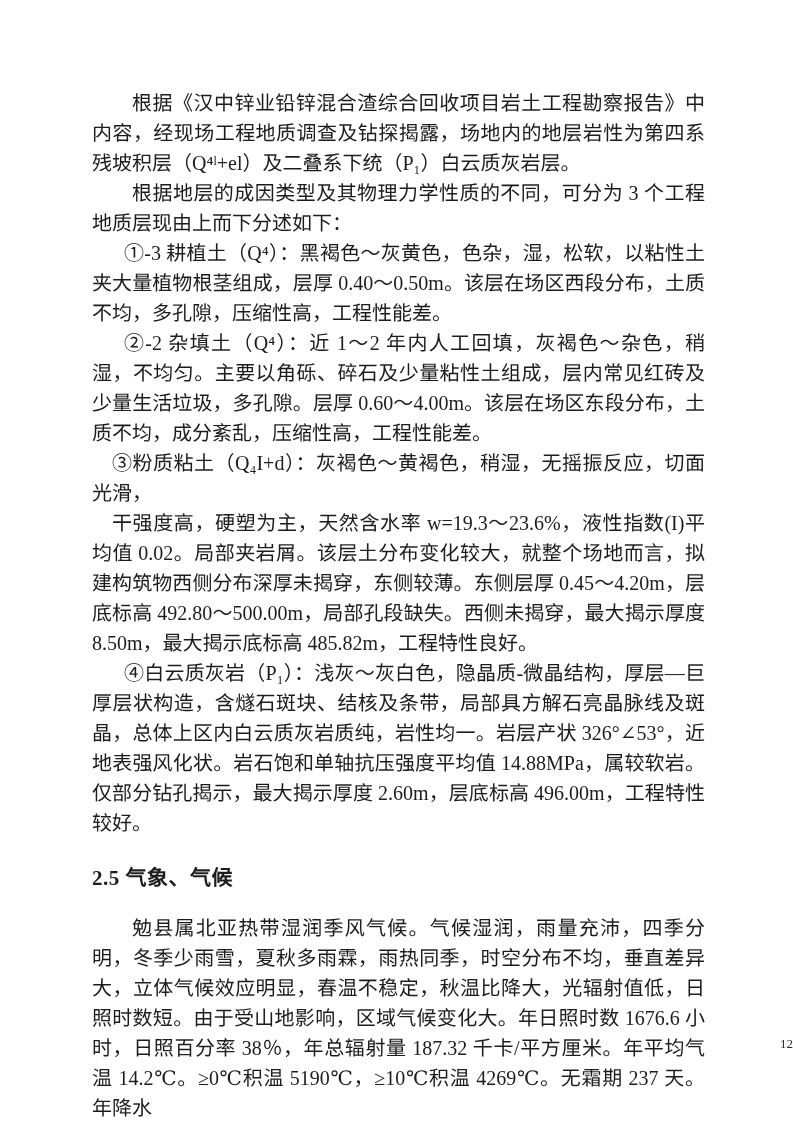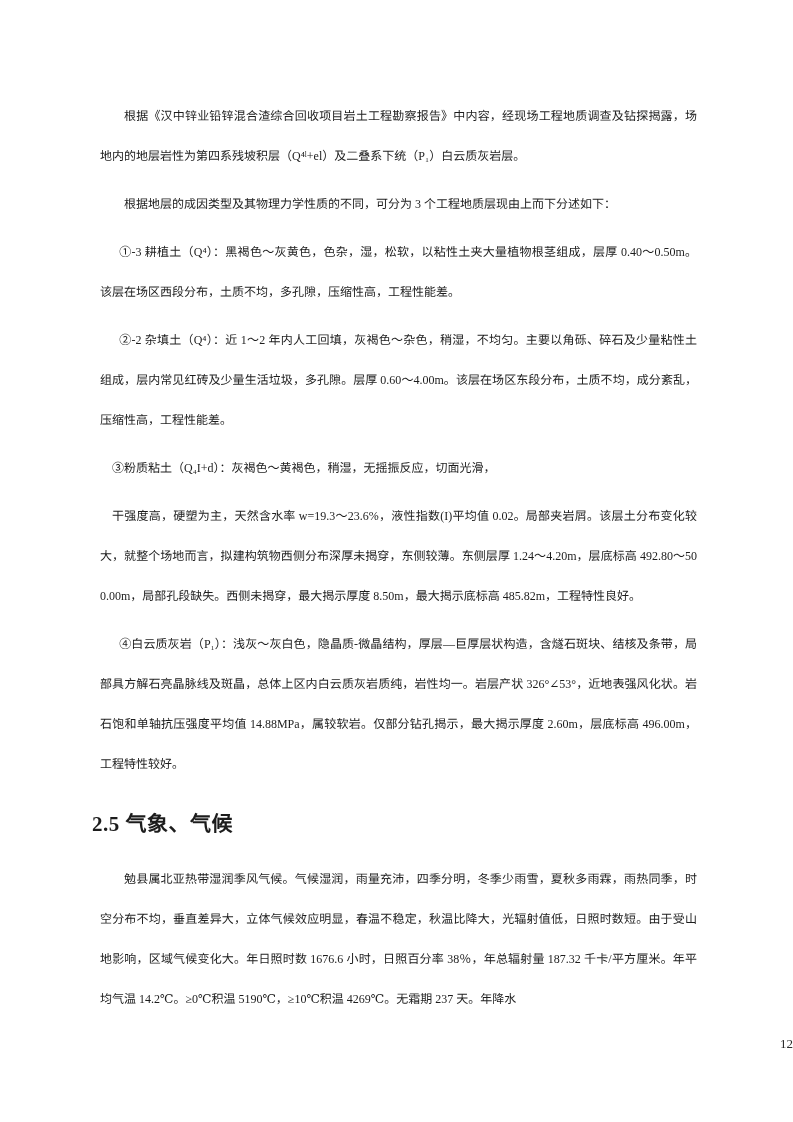--- a/index.html
+++ b/index.html
@@ -27,23 +27,23 @@
     letter-spacing: 0.5px;
   }
   .h-main {
     font-size: 21px;
     font-weight: bold;
     line-height: 26px;
     margin: 27px 0 22px 0;
     letter-spacing: 0.5px;
   }
   .para {
-    margin: 8px;
-    font-size: 12px;
-    line-height: 40px;
+    margin: 0;
+    font-size: 20px;
+    line-height: 30px;
     text-align: justify;
     text-align-last: left;
     word-break: break-all;
   }
   .ind2  { text-indent: 2em; }
   .ind15 { text-indent: 1.6em; }
   .ind1  { text-indent: 1em; }
   .footer-pageno {
     position: absolute;
     left: 0;
@@ -63,21 +63,21 @@
   <p class="para ind2">根据《汉中锌业铅锌混合渣综合回收项目岩土工程勘察报告》中内容，经现场工程地质调查及钻探揭露，场地内的地层岩性为第四系残坡积层（Q⁴ˡ+el）及二叠系下统（P₁）白云质灰岩层。</p>
 
   <p class="para ind2">根据地层的成因类型及其物理力学性质的不同，可分为 3 个工程地质层现由上而下分述如下：</p>
 
   <p class="para ind15">①-3 耕植土（Q⁴）：黑褐色～灰黄色，色杂，湿，松软，以粘性土夹大量植物根茎组成，层厚 0.40～0.50m。该层在场区西段分布，土质不均，多孔隙，压缩性高，工程性能差。</p>
 
   <p class="para ind15">②-2 杂填土（Q⁴）：近 1～2 年内人工回填，灰褐色～杂色，稍湿，不均匀。主要以角砾、碎石及少量粘性土组成，层内常见红砖及少量生活垃圾，多孔隙。层厚 0.60～4.00m。该层在场区东段分布，土质不均，成分紊乱，压缩性高，工程性能差。</p>
 
   <p class="para ind1">③粉质粘土（Q₄I+d）：灰褐色～黄褐色，稍湿，无摇振反应，切面光滑，</p>
 
-  <p class="para ind1">干强度高，硬塑为主，天然含水率 w=19.3～23.6%，液性指数(I)平均值 0.02。局部夹岩屑。该层土分布变化较大，就整个场地而言，拟建构筑物西侧分布深厚未揭穿，东侧较薄。东侧层厚 1.24～4.20m，层底标高 492.80～500.00m，局部孔段缺失。西侧未揭穿，最大揭示厚度 8.50m，最大揭示底标高 485.82m，工程特性良好。</p>
+  <p class="para ind1">干强度高，硬塑为主，天然含水率 w=19.3～23.6%，液性指数(I)平均值 0.02。局部夹岩屑。该层土分布变化较大，就整个场地而言，拟建构筑物西侧分布深厚未揭穿，东侧较薄。东侧层厚 0.45～4.20m，层底标高 492.80～500.00m，局部孔段缺失。西侧未揭穿，最大揭示厚度 8.50m，最大揭示底标高 485.82m，工程特性良好。</p>
 
   <p class="para ind15">④白云质灰岩（P₁）：浅灰～灰白色，隐晶质-微晶结构，厚层—巨厚层状构造，含燧石斑块、结核及条带，局部具方解石亮晶脉线及斑晶，总体上区内白云质灰岩质纯，岩性均一。岩层产状 326°∠53°，近地表强风化状。岩石饱和单轴抗压强度平均值 14.88MPa，属较软岩。仅部分钻孔揭示，最大揭示厚度 2.60m，层底标高 496.00m，工程特性较好。</p>
 
   <h2 class="h-main">2.5 气象、气候</h2>
 
   <p class="para ind2">勉县属北亚热带湿润季风气候。气候湿润，雨量充沛，四季分明，冬季少雨雪，夏秋多雨霖，雨热同季，时空分布不均，垂直差异大，立体气候效应明显，春温不稳定，秋温比降大，光辐射值低，日照时数短。由于受山地影响，区域气候变化大。年日照时数 1676.6 小时，日照百分率 38％，年总辐射量 187.32 千卡/平方厘米。年平均气温 14.2℃。≥0℃积温 5190℃，≥10℃积温 4269℃。无霜期 237 天。年降水</p>
 
   <div class="footer-pageno">12</div>
 
 </div>

